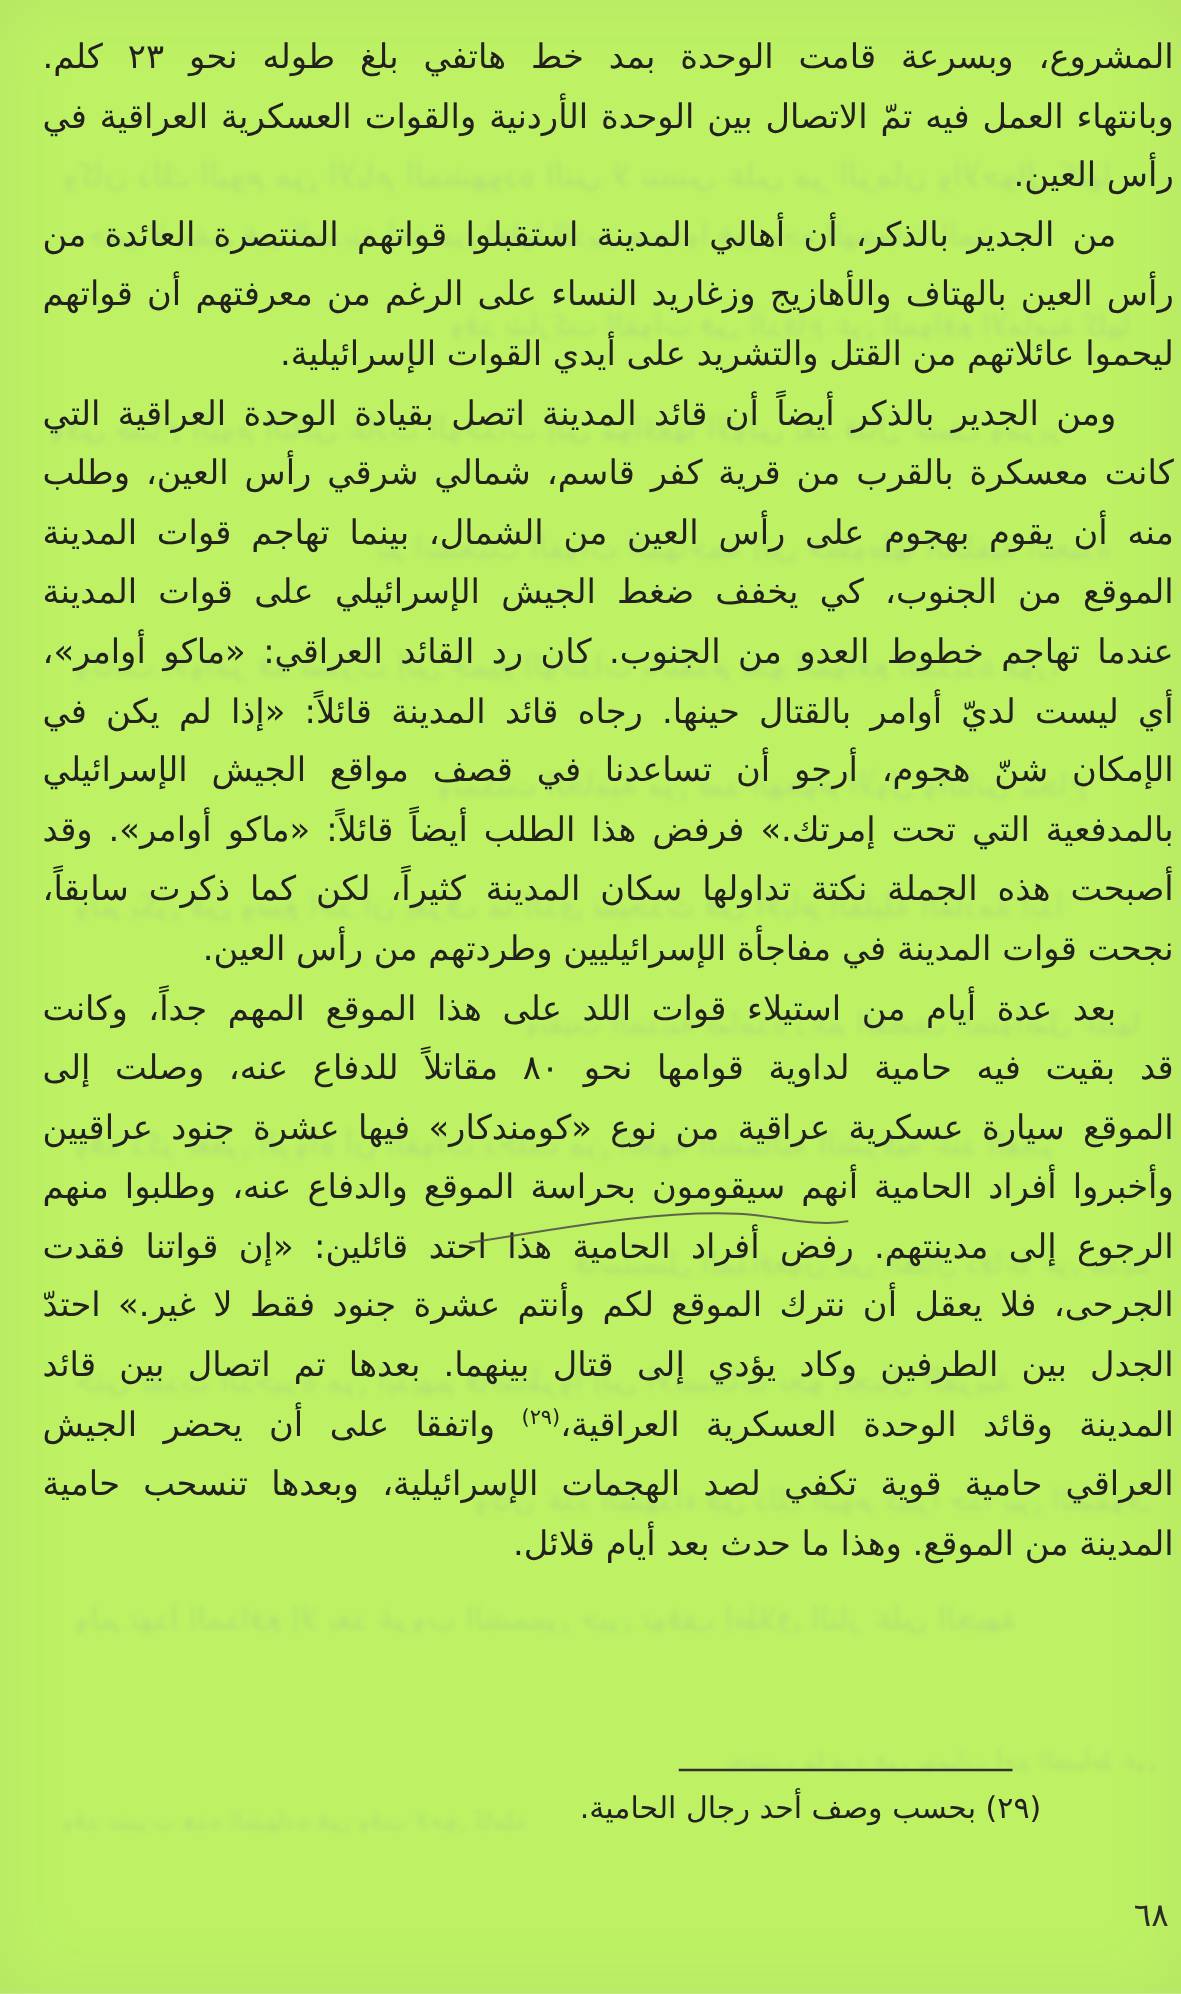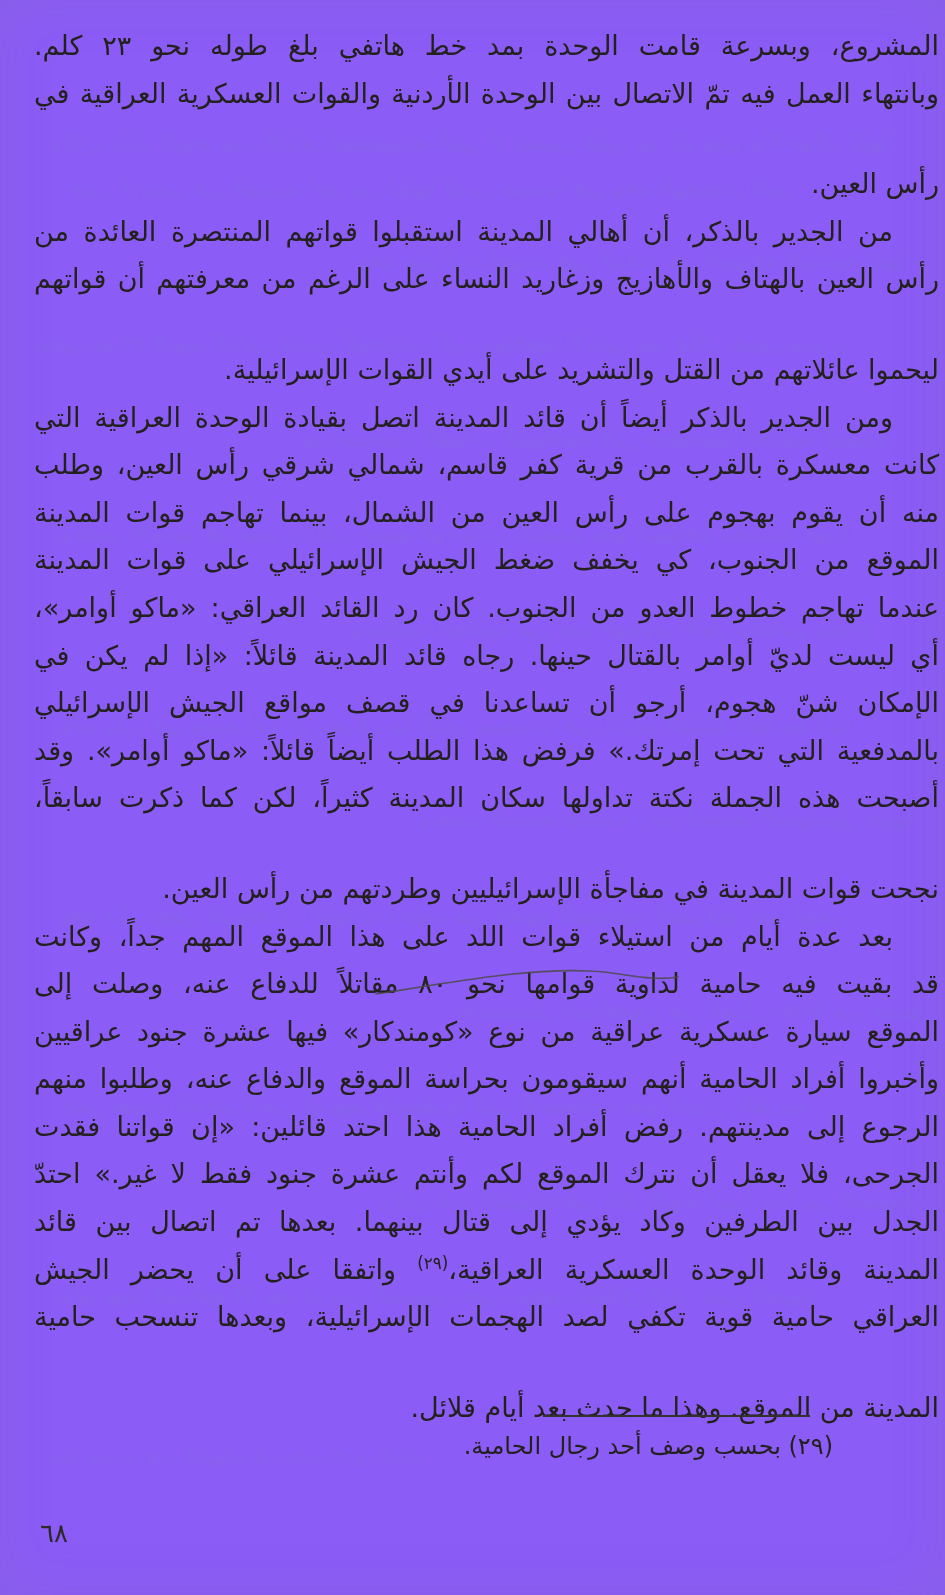--- a/index.html
+++ b/index.html
@@ -4,21 +4,21 @@
 <style>
   html,body{margin:0;padding:0;}
   body{
     width:945px;height:1595px;
     background:#e9e9e7;
     font-family:"DejaVu Sans", sans-serif;
   }
   .page{
     position:relative;
     width:945px;height:1595px;
-    background:#8b5cf6;
+    background:#bef264;
     overflow:hidden;
     box-shadow:inset 0 0 60px rgba(120,120,110,0.10);
   }
   
   .bleed-layer{position:absolute;inset:0;z-index:1;pointer-events:none;}
   .bleed{
     position:absolute;
     direction:rtl;
     white-space:nowrap;
     overflow:hidden;
@@ -37,21 +37,21 @@
     color:#23211e;
   }
   .line{
     font-size:27px;
     line-height:47.6px;
     height:47.6px;
     text-align:justify;
     text-align-last:justify;
     letter-spacing:0.2px;
   }
-  .line.para-end{text-align-last:right;margin-top:43px;}
+  .line.para-end{text-align-last:right;}
   .line.indent{padding-right:46px;}
   sup.fn-ref{
     font-size:0.62em;
     vertical-align:super;
     line-height:0;
   }
   .arc-mark{position:absolute;z-index:3;pointer-events:none;}
   .footnote-rule{
     position:absolute;z-index:2;
     top:1415px;left:543px;
@@ -63,21 +63,21 @@
     top:1426px;right:112px;left:80px;
     direction:rtl;
     font-size:24px;
     line-height:40px;
     color:#23211e;
     text-align:right;
   }
   .page-number{
     position:absolute;z-index:2;
     top:1518px;left:0;right:10px;
-    text-align:left;
+    text-align:right;
     font-size:26px;
     color:#2c2a27;
     padding-left:40px;
   }
 </style>
 </head>
 <body>
 
 <div class="page">
 

